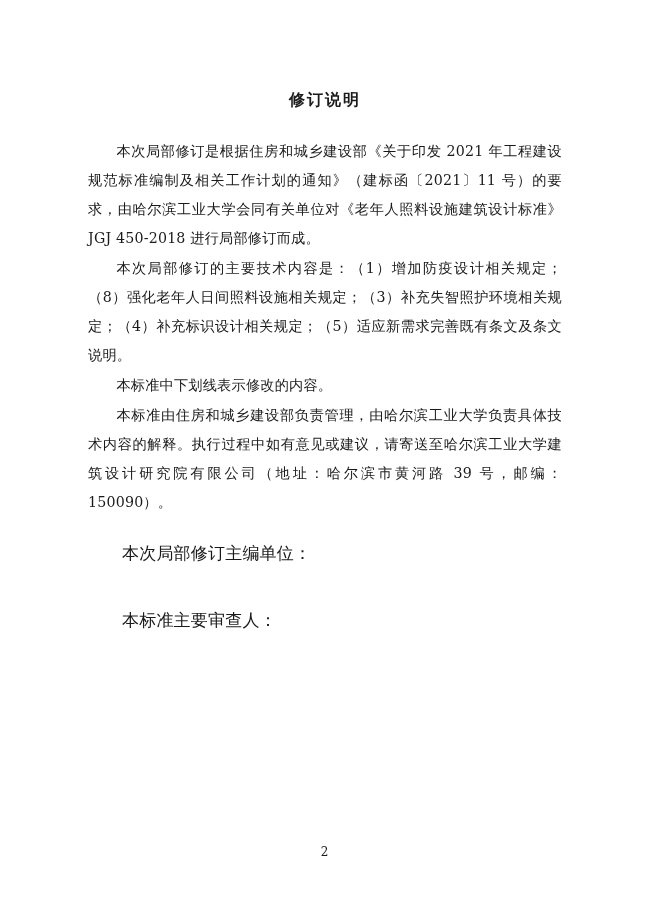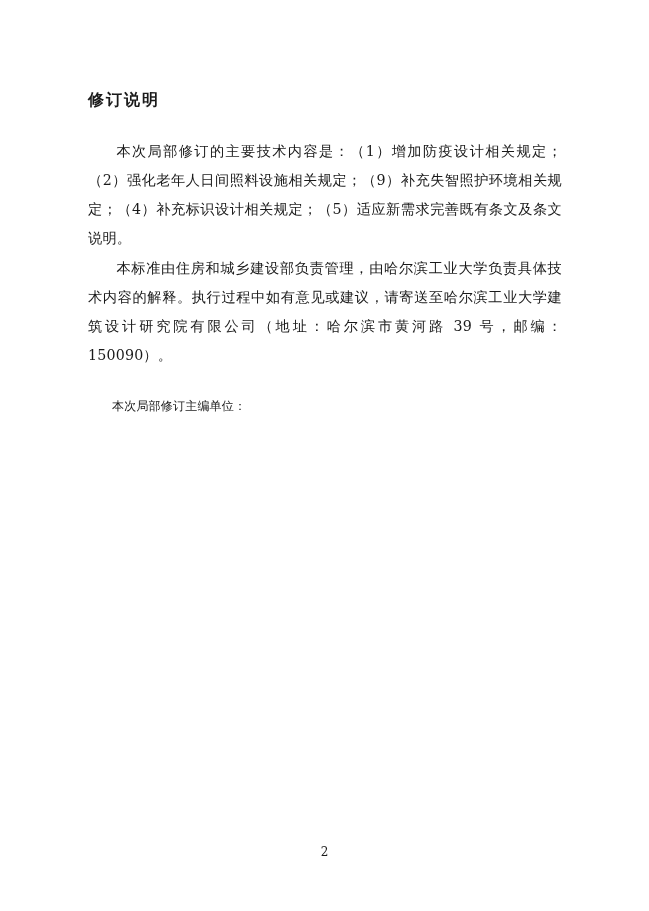--- a/index.html
+++ b/index.html
@@ -22,41 +22,41 @@
     box-sizing: border-box;
     padding: 0;
   }
   .content {
     position: absolute;
     left: 88px;
     top: 90px;
     width: 474px;
   }
   .doc-title {
-    text-align: left;
+    text-align: center;
     font-size: 16px;
     font-weight: bold;
     letter-spacing: 2px;
     margin: 0 0 26px 0;
     font-family: "DejaVu Serif", "Liberation Serif", serif;
   }
   .para {
     font-size: 14.2px;
     line-height: 29px;
     text-align: justify;
     text-justify: inter-ideograph;
     text-indent: 2em;
     margin: 0 0 1px 0;
     letter-spacing: 0.2px;
   }
   .signature-block {
     margin-top: 22px;
   }
   .sig-line {
-    font-size: 12px;
+    font-size: 17px;
     line-height: 29px;
     text-indent: 2em;
     margin: 0 0 38px 0;
     letter-spacing: 0.2px;
   }
   .page-number {
     position: absolute;
     left: 0;
     right: 0;
     top: 845px;
@@ -67,23 +67,26 @@
   }
 </style>
 </head>
 <body>
 
 <div class="page">
   <div class="content">
 
     <h1 class="doc-title">修订说明</h1>
 
-    <p class="para">本次局部修订的主要技术内容是：（1）增加防疫设计相关规定；（2）强化老年人日间照料设施相关规定；（9）补充失智照护环境相关规定；（4）补充标识设计相关规定；（5）适应新需求完善既有条文及条文说明。</p>
+    <p class="para">本次局部修订是根据住房和城乡建设部《关于印发 2021 年工程建设规范标准编制及相关工作计划的通知》（建标函〔2021〕11 号）的要求，由哈尔滨工业大学会同有关单位对《老年人照料设施建筑设计标准》JGJ 450-2018 进行局部修订而成。</p>
+    <p class="para">本次局部修订的主要技术内容是：（1）增加防疫设计相关规定；（8）强化老年人日间照料设施相关规定；（3）补充失智照护环境相关规定；（4）补充标识设计相关规定；（5）适应新需求完善既有条文及条文说明。</p>
+    <p class="para">本标准中下划线表示修改的内容。</p>
     <p class="para">本标准由住房和城乡建设部负责管理，由哈尔滨工业大学负责具体技术内容的解释。执行过程中如有意见或建议，请寄送至哈尔滨工业大学建筑设计研究院有限公司（地址：哈尔滨市黄河路 39 号，邮编：150090）。</p>
 
     <div class="signature-block">
       <p class="sig-line">本次局部修订主编单位：</p>
+      <p class="sig-line">本标准主要审查人：</p>
     </div>
 
   </div>
 
   <div class="page-number">2</div>
 </div>
 
 </body></html>

